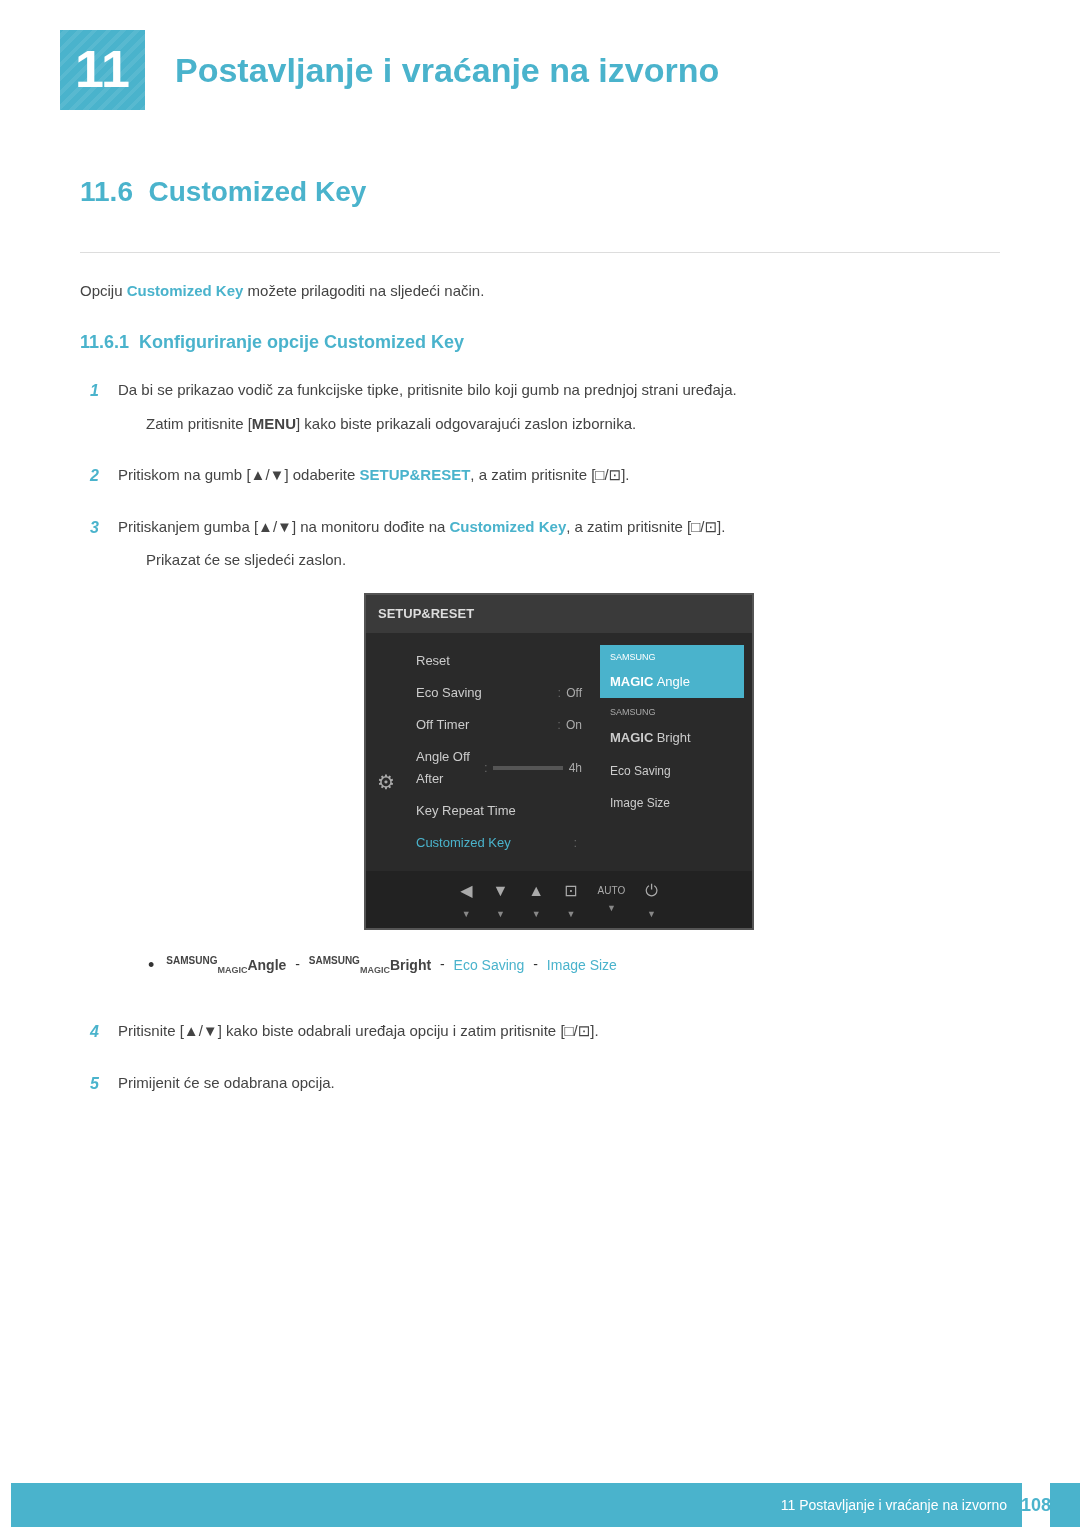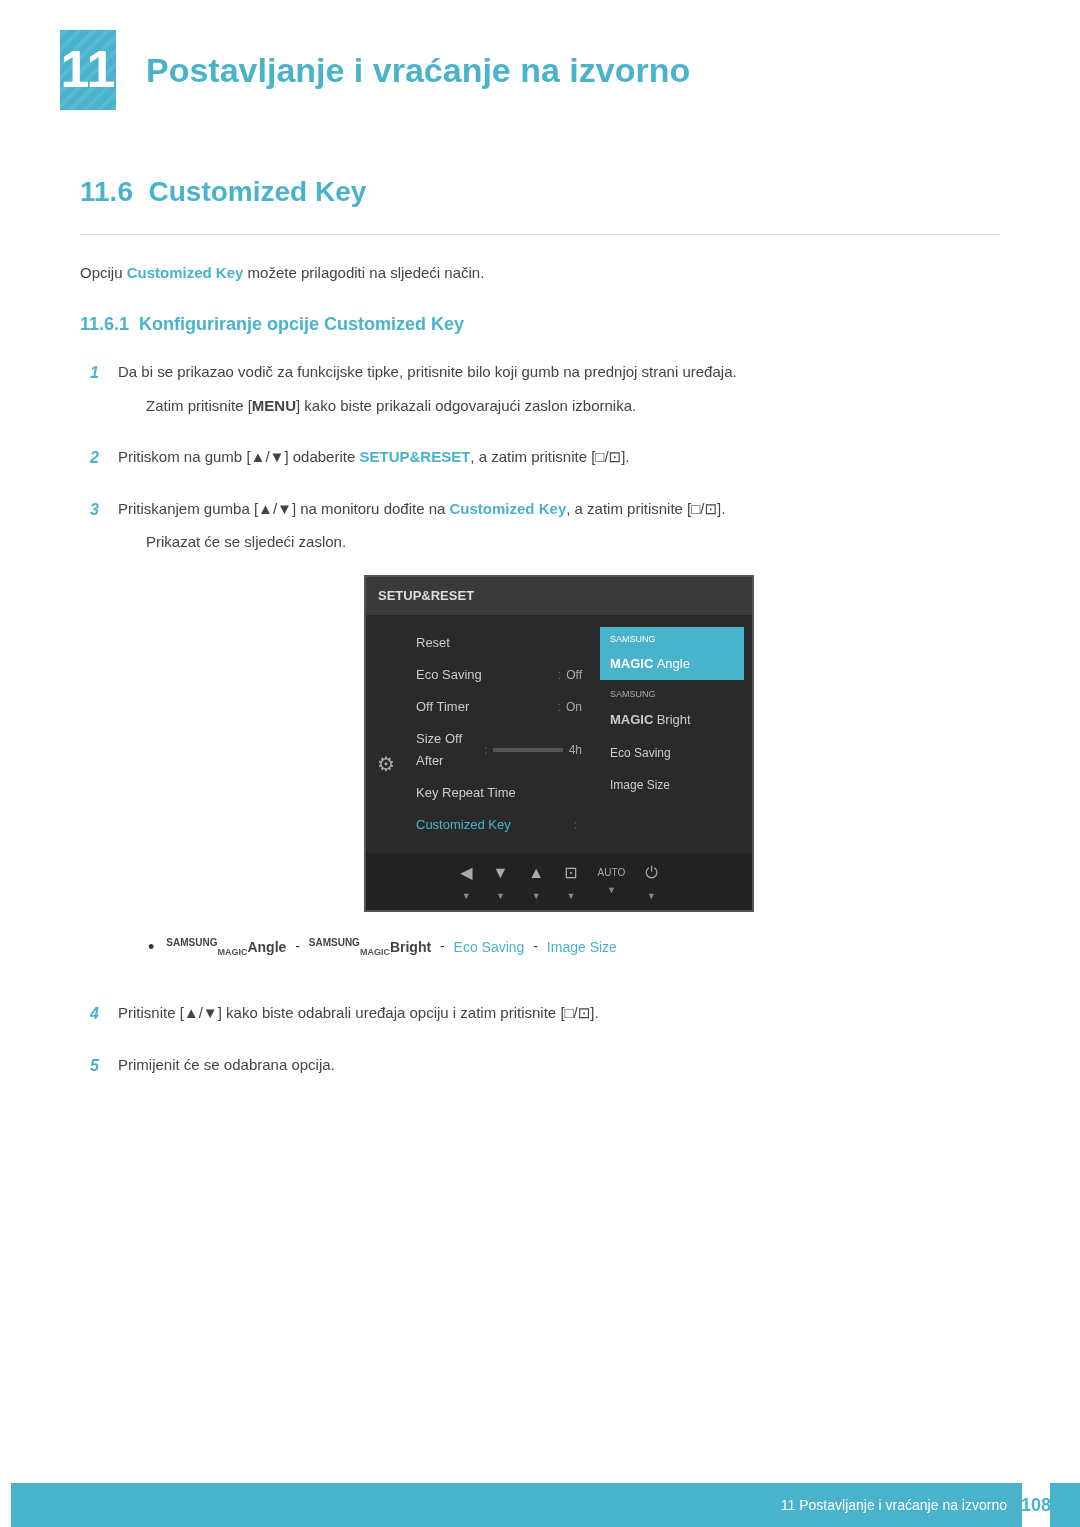--- a/index.html
+++ b/index.html
@@ -19,21 +19,21 @@
       background: #fff;
       padding: 30px 60px 20px 60px;
       display: flex;
       align-items: center;
       border-bottom: none;
       margin-bottom: 20px;
     }
 
     .chapter-number-block {
       background: #4ab3cc;
-      width: 56px;
+      width: 85px;
       height: 80px;
       display: flex;
       align-items: center;
       justify-content: center;
       margin-right: 30px;
       flex-shrink: 0;
       position: relative;
     }
     .chapter-number-block::before {
       content: '';
@@ -64,21 +64,21 @@
 
     
     .main-content {
       padding: 10px 80px 80px 80px;
     }
 
     .section-title {
       font-size: 28px;
       font-weight: bold;
       color: #4ab3cc;
-      margin-bottom: 19px;
+      margin-bottom: 37px;
       margin-top: 10px;
     }
 
     .intro-text {
       font-size: 15px;
       color: #444;
       margin-bottom: 25px;
       line-height: 1.7;
     }
 
@@ -399,21 +399,21 @@
                 <span class="menu-item-label">Eco Saving</span>
                 <span class="menu-item-separator">:</span>
                 <span class="menu-item-value">Off</span>
               </div>
               <div class="menu-item">
                 <span class="menu-item-label">Off Timer</span>
                 <span class="menu-item-separator">:</span>
                 <span class="menu-item-value">On</span>
               </div>
               <div class="menu-item">
-                <span class="menu-item-label">Size Off After</span>
+                <span class="menu-item-label">Angle Off After</span>
                 <span class="menu-item-separator">:</span>
                 <span class="menu-item-value">
                   <span class="progress-bar-container">
                     <span class="progress-bar"><span class="progress-bar-fill"></span></span>
                     4h
                   </span>
                 </span>
               </div>
               <div class="menu-item">
                 <span class="menu-item-label">Key Repeat Time</span>

